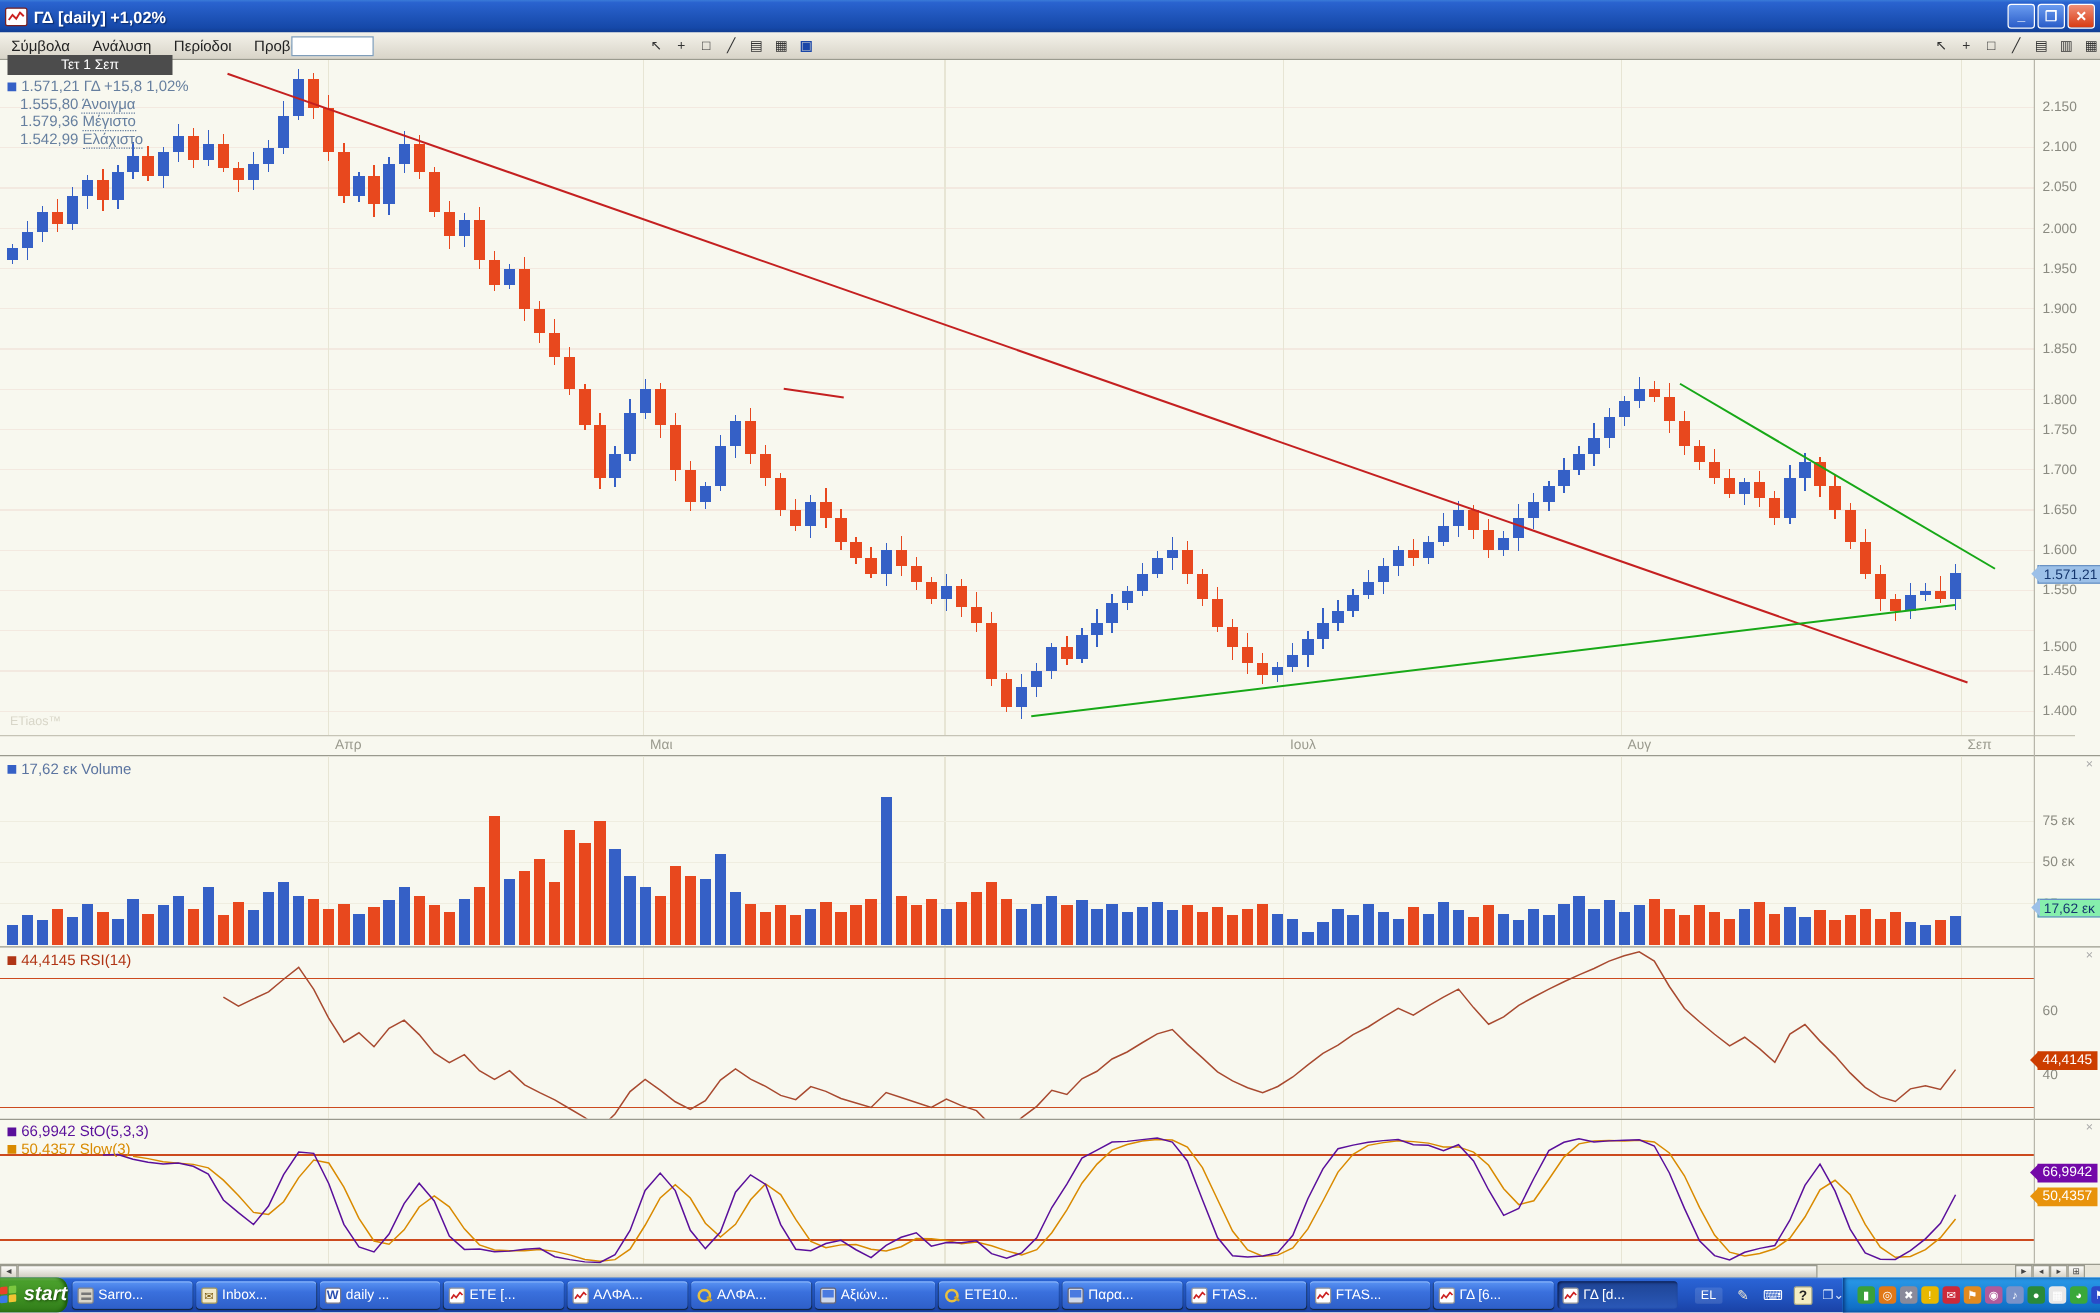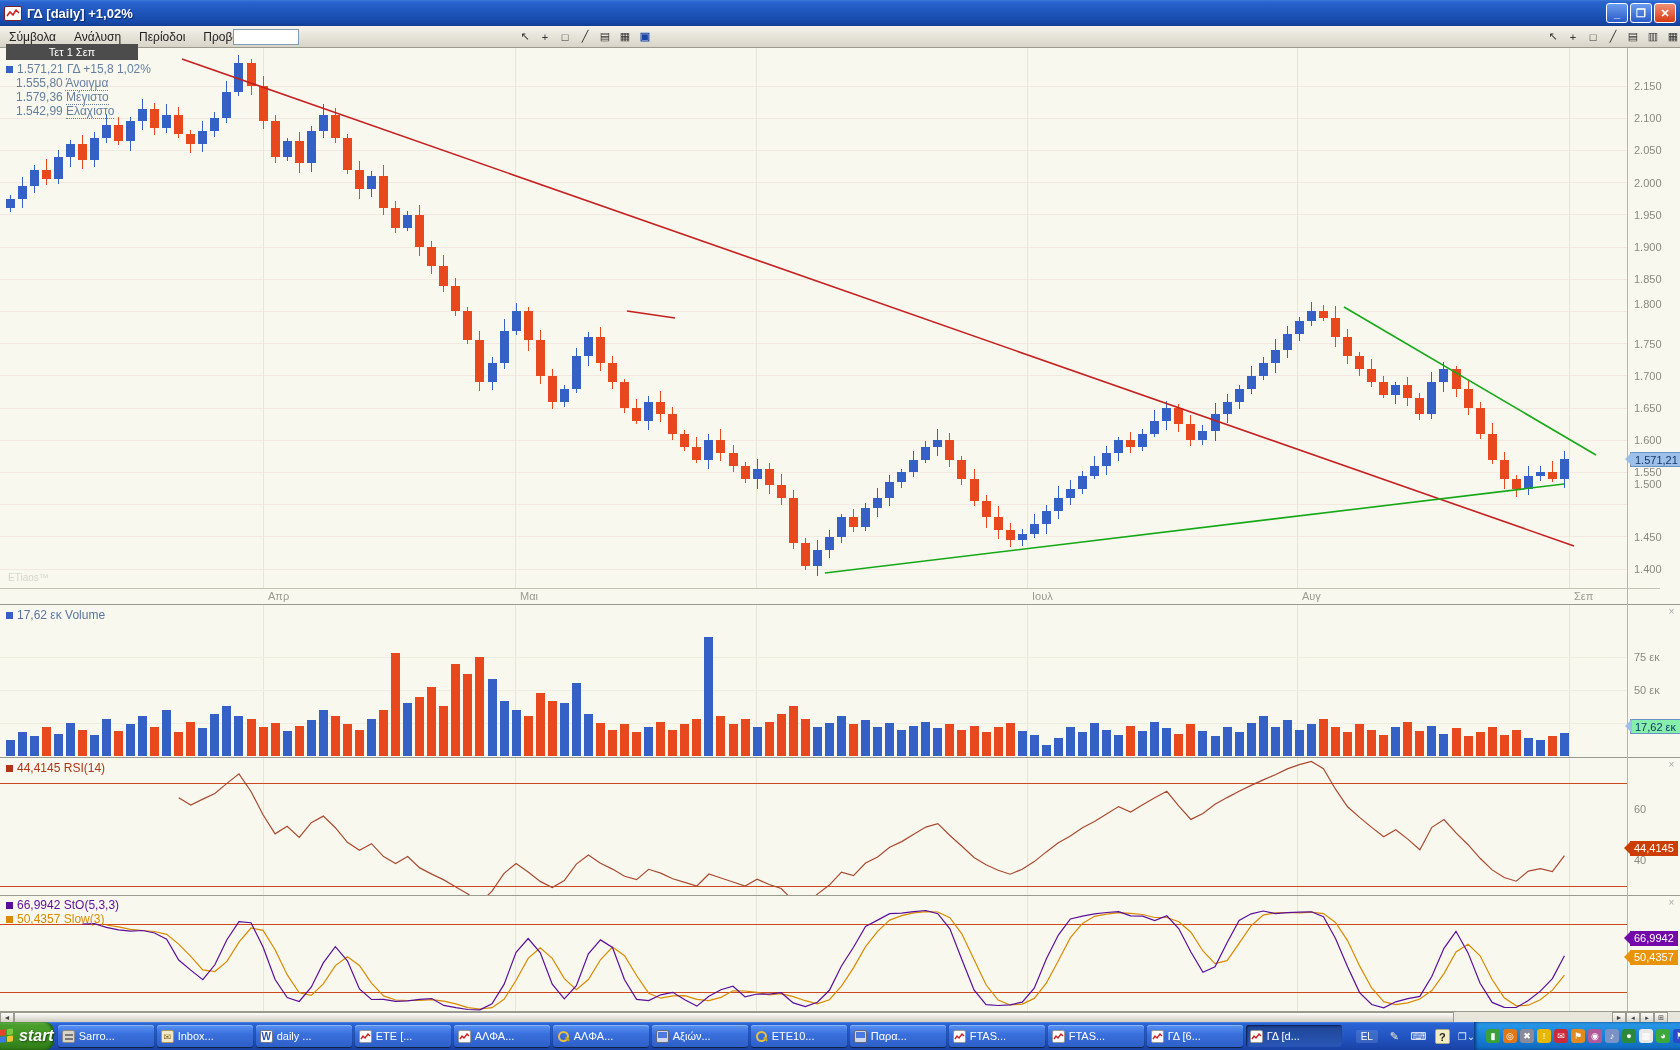--- a/index.html
+++ b/index.html
@@ -455,27 +455,27 @@
         <line x1="825" y1="525" x2="1564" y2="436" stroke="#17a817" stroke-width="1.6" shape-rendering="auto"></line>
         <line x1="1344" y1="259" x2="1596" y2="407" stroke="#17a817" stroke-width="1.6" shape-rendering="auto"></line>
       </svg>
       <div class="gutter-label" style="top: 32px;">2.150</div>
       <div class="gutter-label" style="top: 64.2px;">2.100</div>
       <div class="gutter-label" style="top: 96.4px;">2.050</div>
       <div class="gutter-label" style="top: 128.6px;">2.000</div>
       <div class="gutter-label" style="top: 160.8px;">1.950</div>
       <div class="gutter-label" style="top: 193px;">1.900</div>
       <div class="gutter-label" style="top: 225.2px;">1.850</div>
-      <div class="gutter-label" style="top: 250px;">1.800</div>
+      <div class="gutter-label" style="top: 266px;">1.800</div>
       <div class="gutter-label" style="top: 289.6px;">1.750</div>
       <div class="gutter-label" style="top: 321.8px;">1.700</div>
       <div class="gutter-label" style="top: 354px;">1.650</div>
       <div class="gutter-label" style="top: 386.2px;">1.600</div>
       <div class="gutter-label" style="top: 418.4px;">1.550</div>
-      <div class="gutter-label" style="top: 430px;">1.500</div>
+      <div class="gutter-label" style="top: 464px;">1.500</div>
       <div class="gutter-label" style="top: 482.8px;">1.450</div>
       <div class="gutter-label" style="top: 515px;">1.400</div>
     </div>
   <div class="panel" id="months-row">
       <div class="month-label" style="left: 268px;">Απρ</div>
       <div class="month-label" style="left: 520px;">Μαι</div>
       <div class="month-label" style="left: 761px; margin-top: 44px;">Ιουν</div>
       <div class="month-label" style="left: 1032px;">Ιουλ</div>
       <div class="month-label" style="left: 1302px;">Αυγ</div>
       <div class="month-label" style="left: 1574px;">Σεπ</div>

